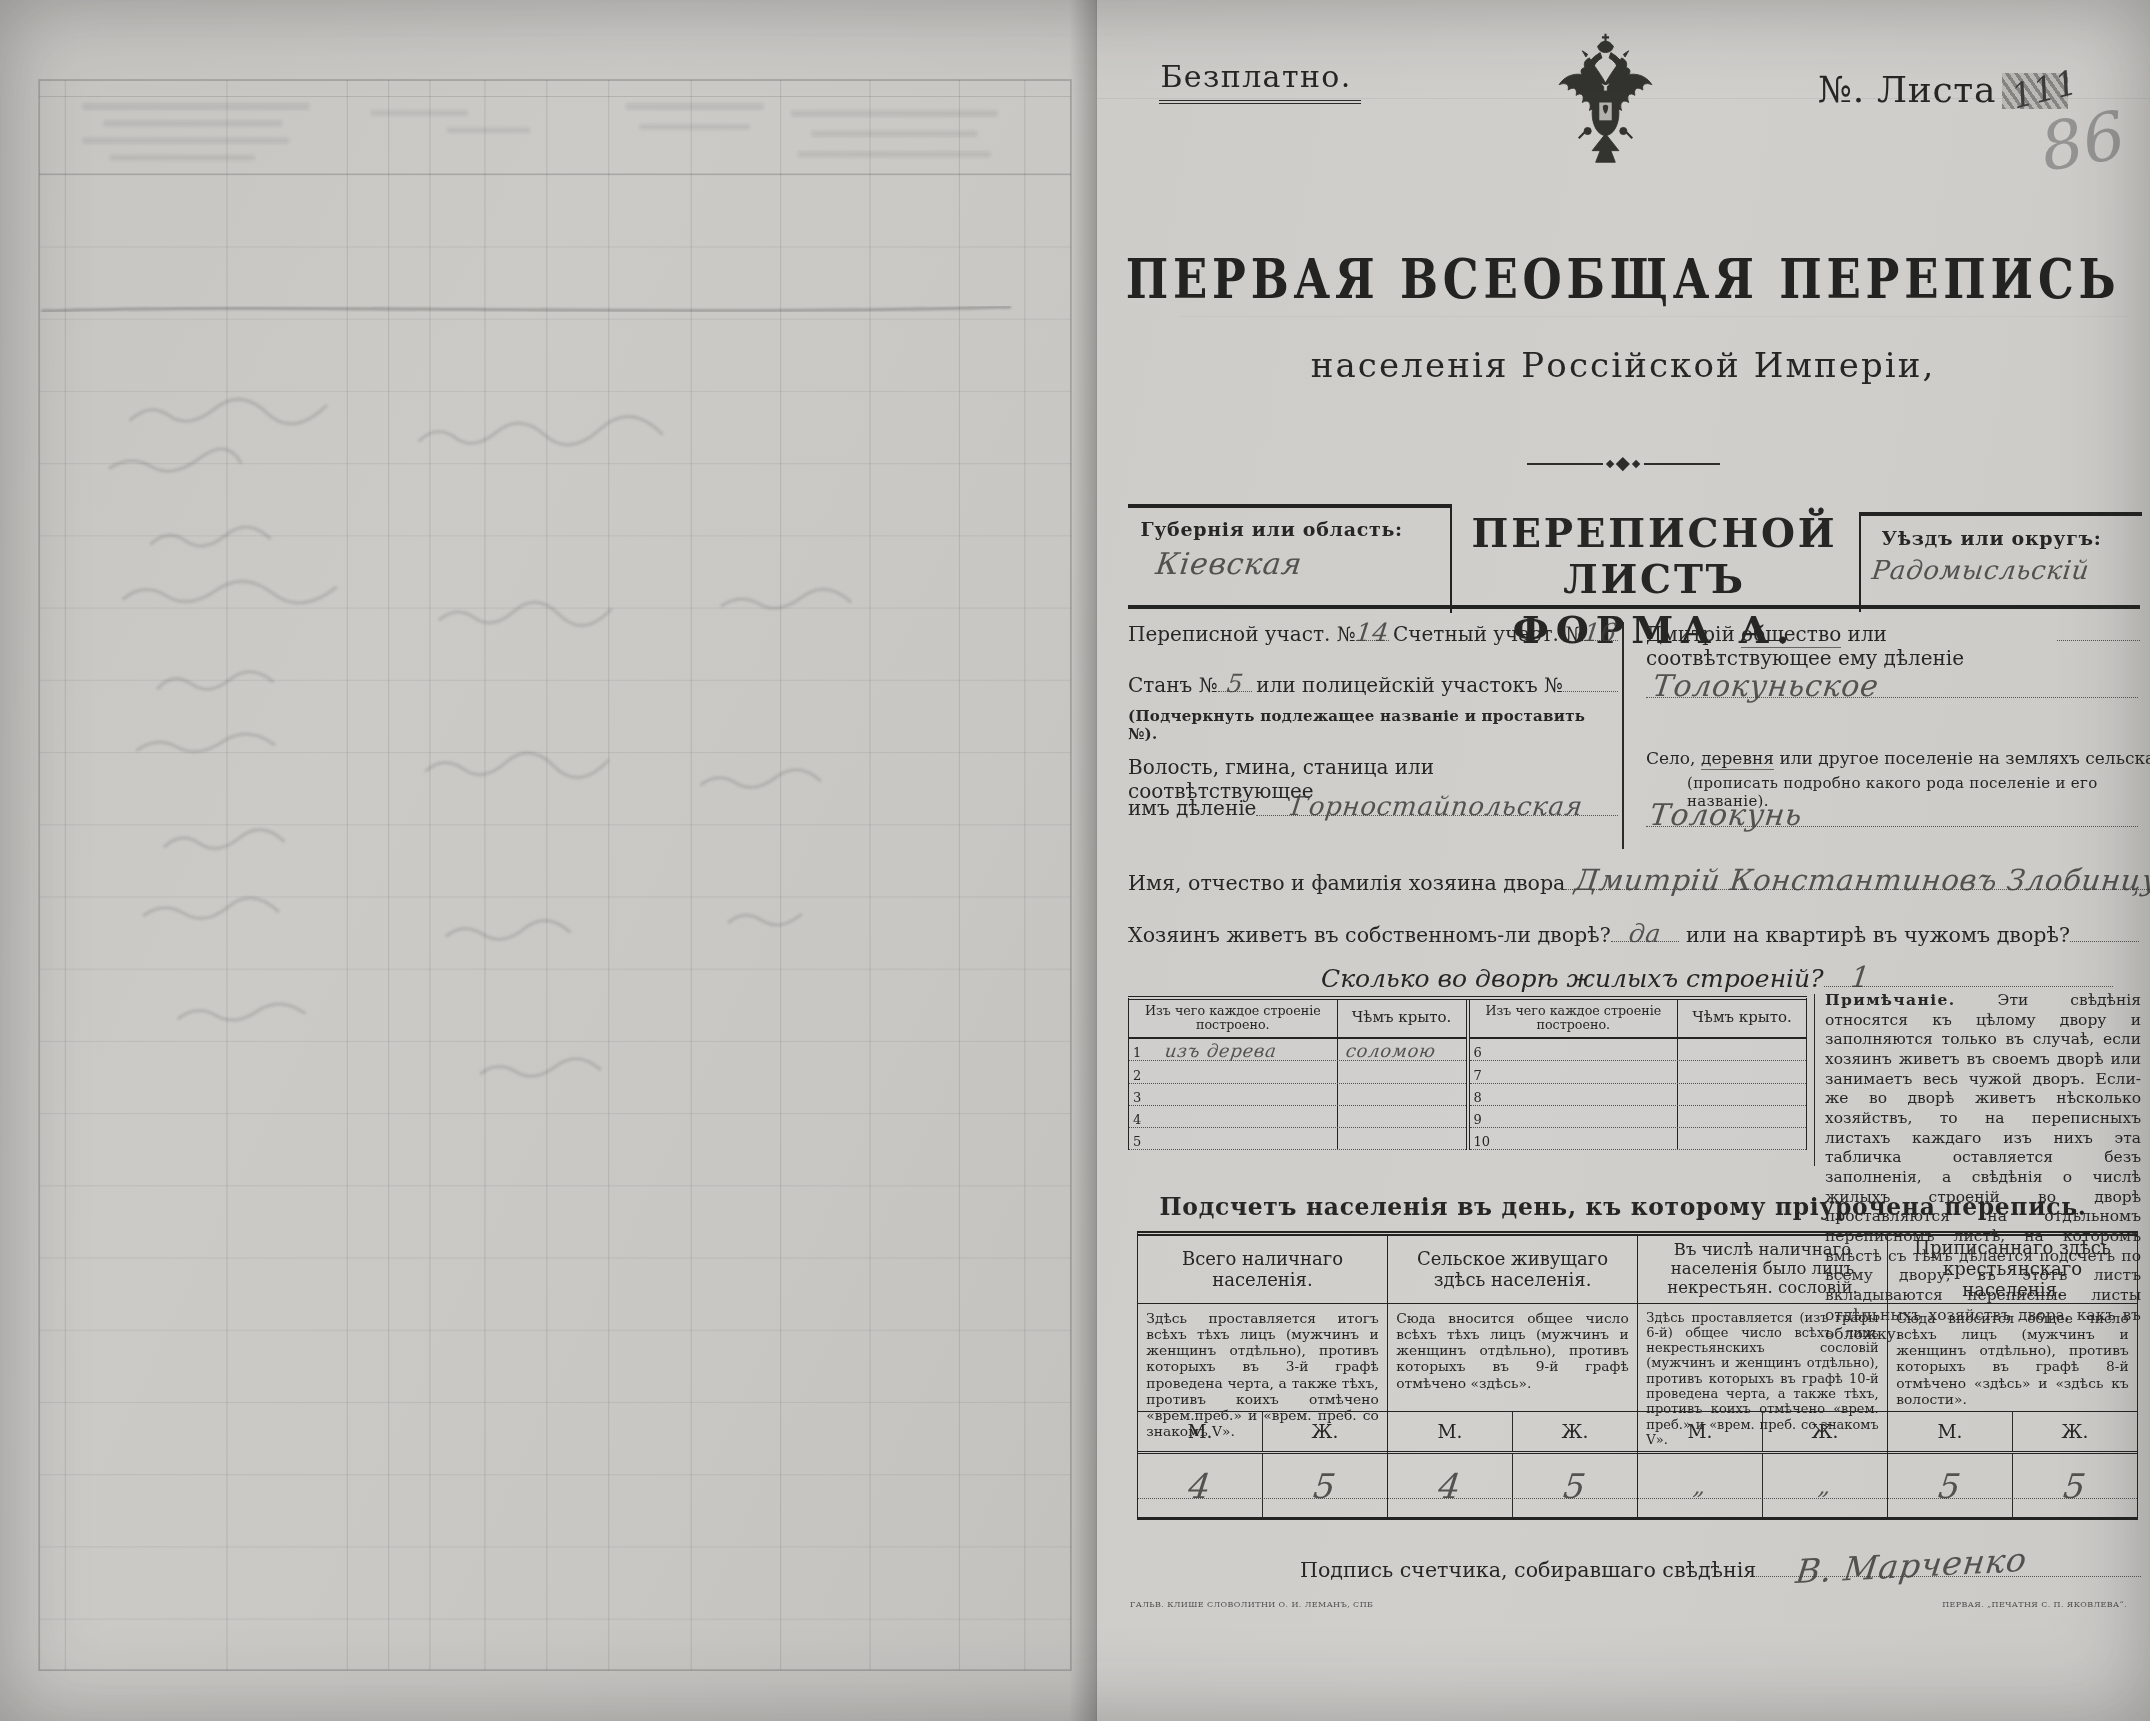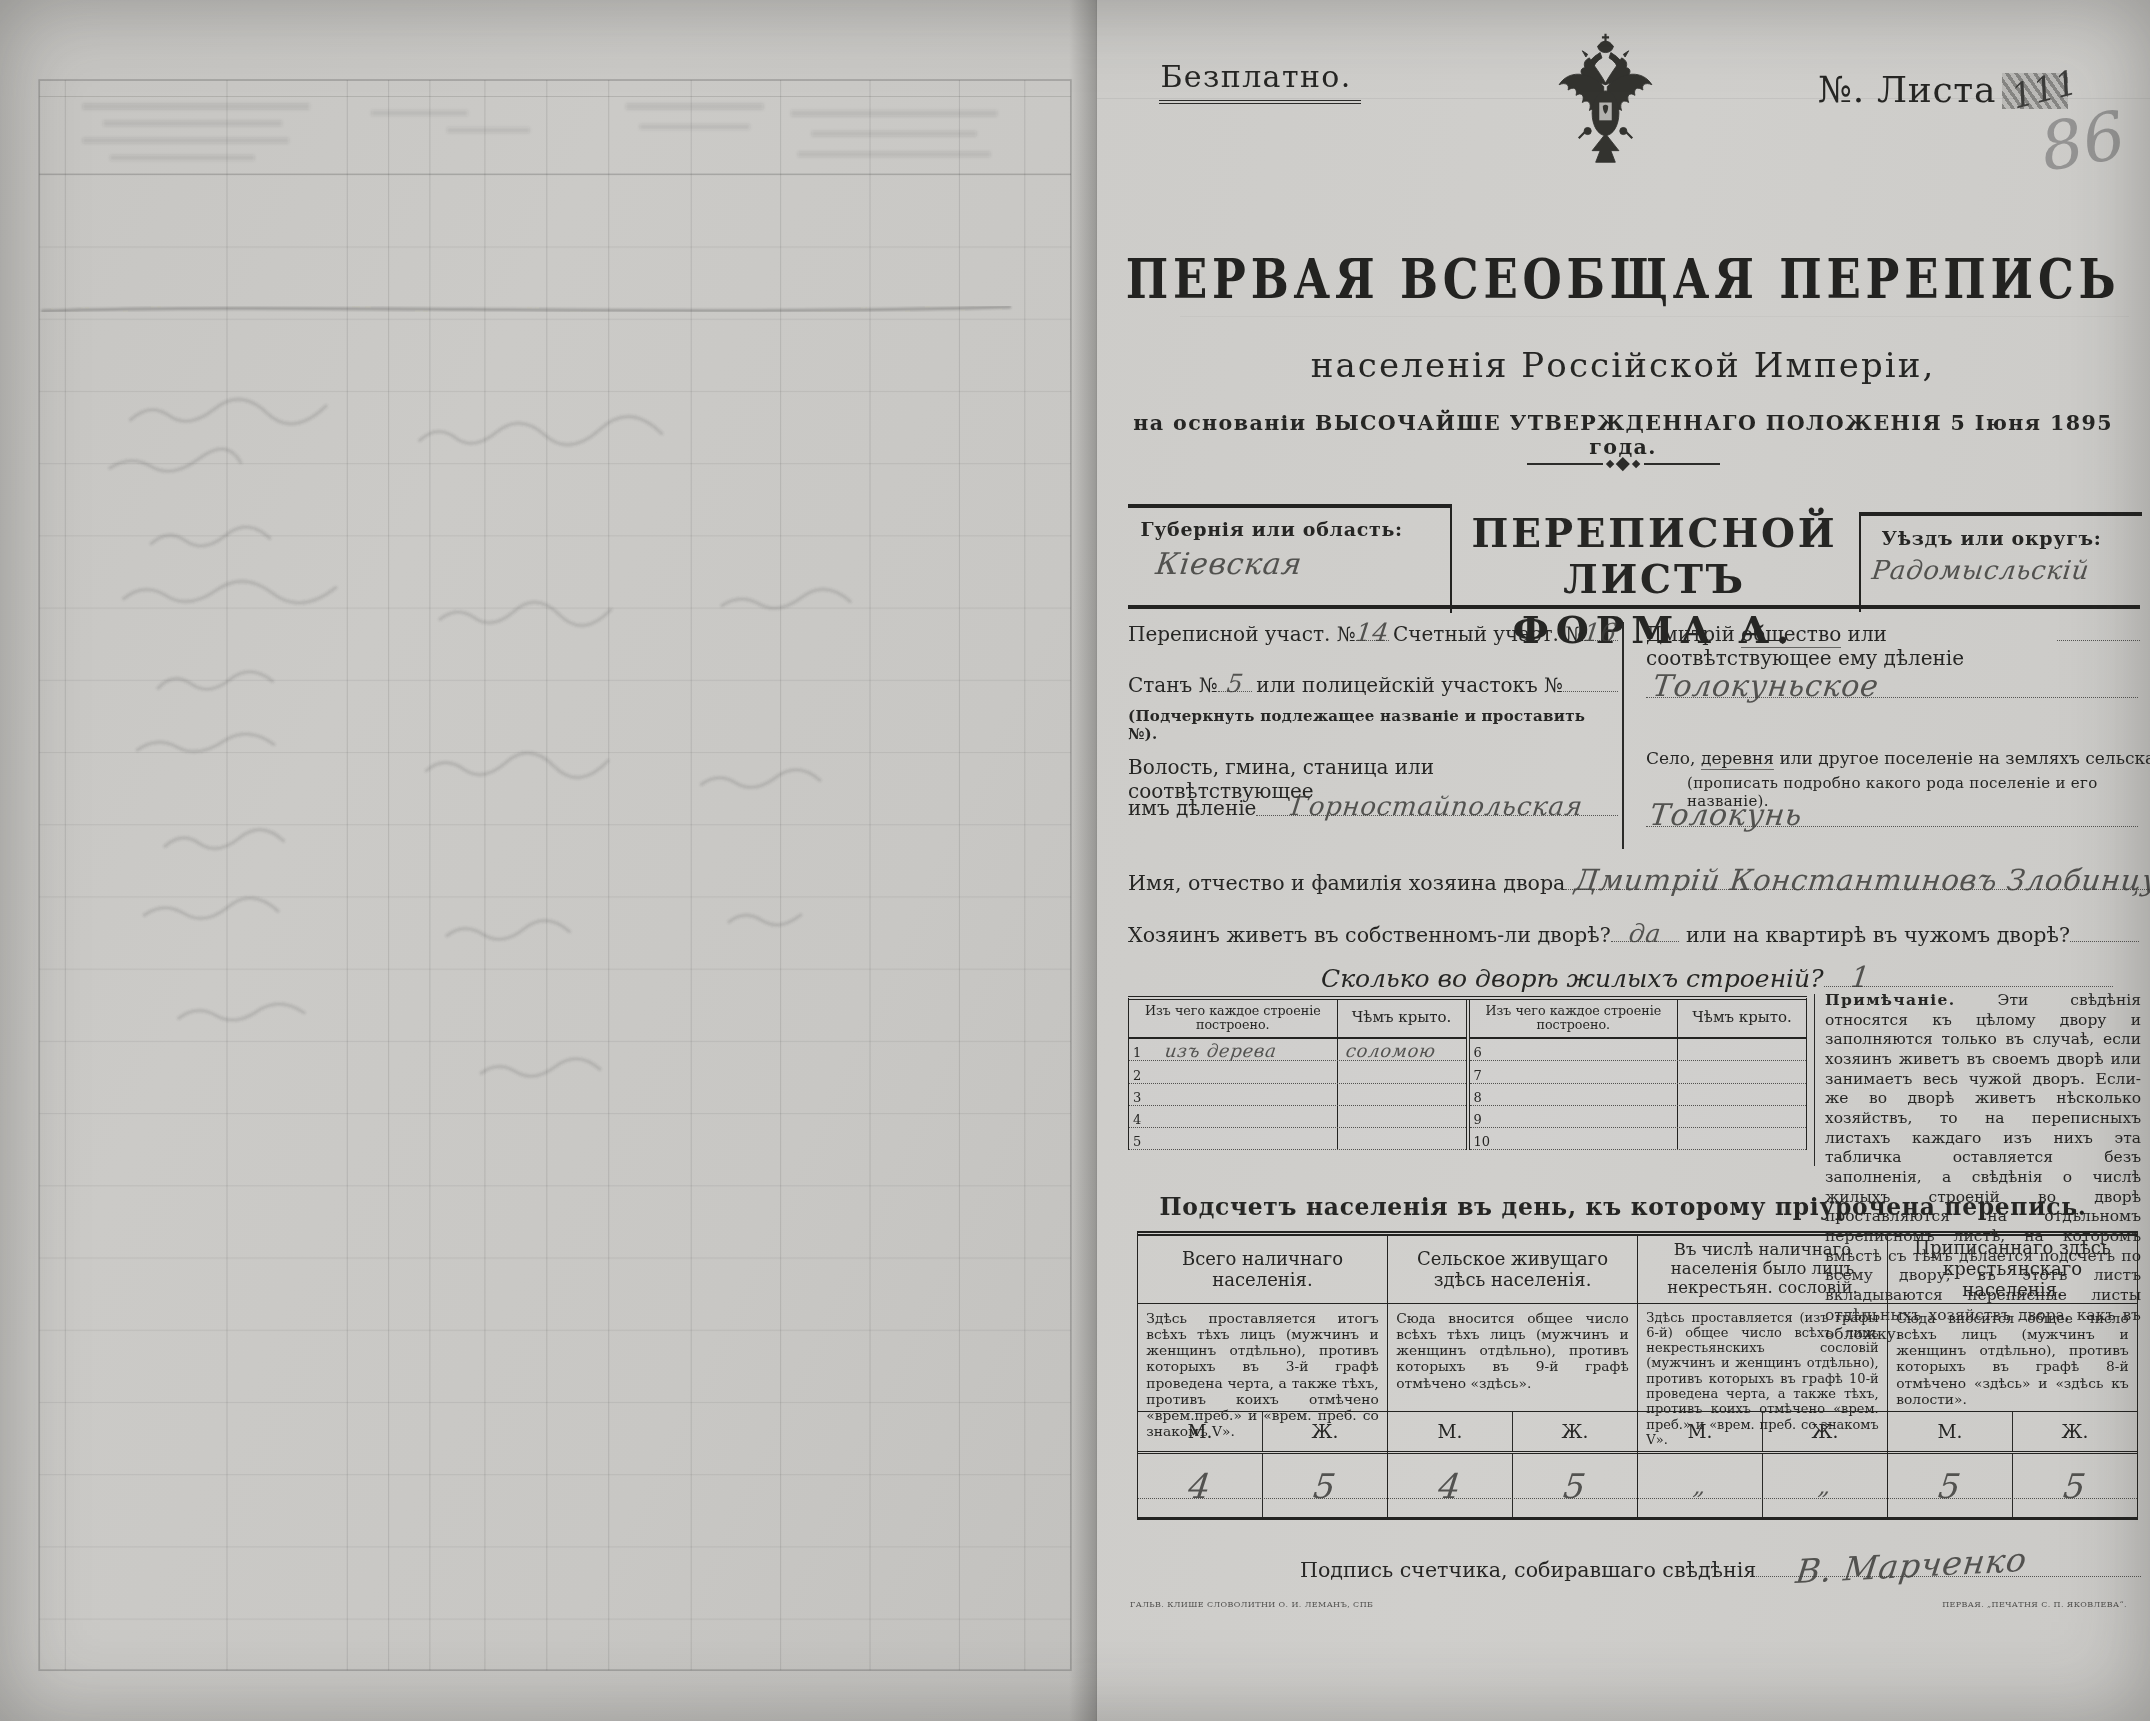--- a/index.html
+++ b/index.html
@@ -224,21 +224,20 @@
       <path d="M57,84 q3,-3 6,0 q0,6 -3,9 q-3,-3 -3,-9 Z" fill="#33332f"></path>
     </svg>
 
     <div class="abs sheetno">
       <span>№. Листа</span><span class="hatch"><span class="hand">111</span></span>
     </div>
     <div class="abs corner-num">86</div>
 
     <div class="abs main-title">ПЕРВАЯ ВСЕОБЩАЯ ПЕРЕПИСЬ</div>
     <div class="abs subtitle">населенія Россійской Имперіи,</div>
-    <div class="abs basis">на основаніи ВЫСОЧАЙШЕ УТВЕРЖДЕННАГО ПОЛОЖЕНІЯ 5 Іюня 1895 года.</div>
     <div class="abs orn">
       <span class="line"></span>
         <span class="dm"></span>
         <span class="dM"></span>
         <span class="dm"></span>
         <span class="line"></span>
     </div>
 
     <div class="abs hbox-left">
       <div class="hbox-label" style="padding:9.6px 0 0 12.4px;">Губернія или область:</div>

